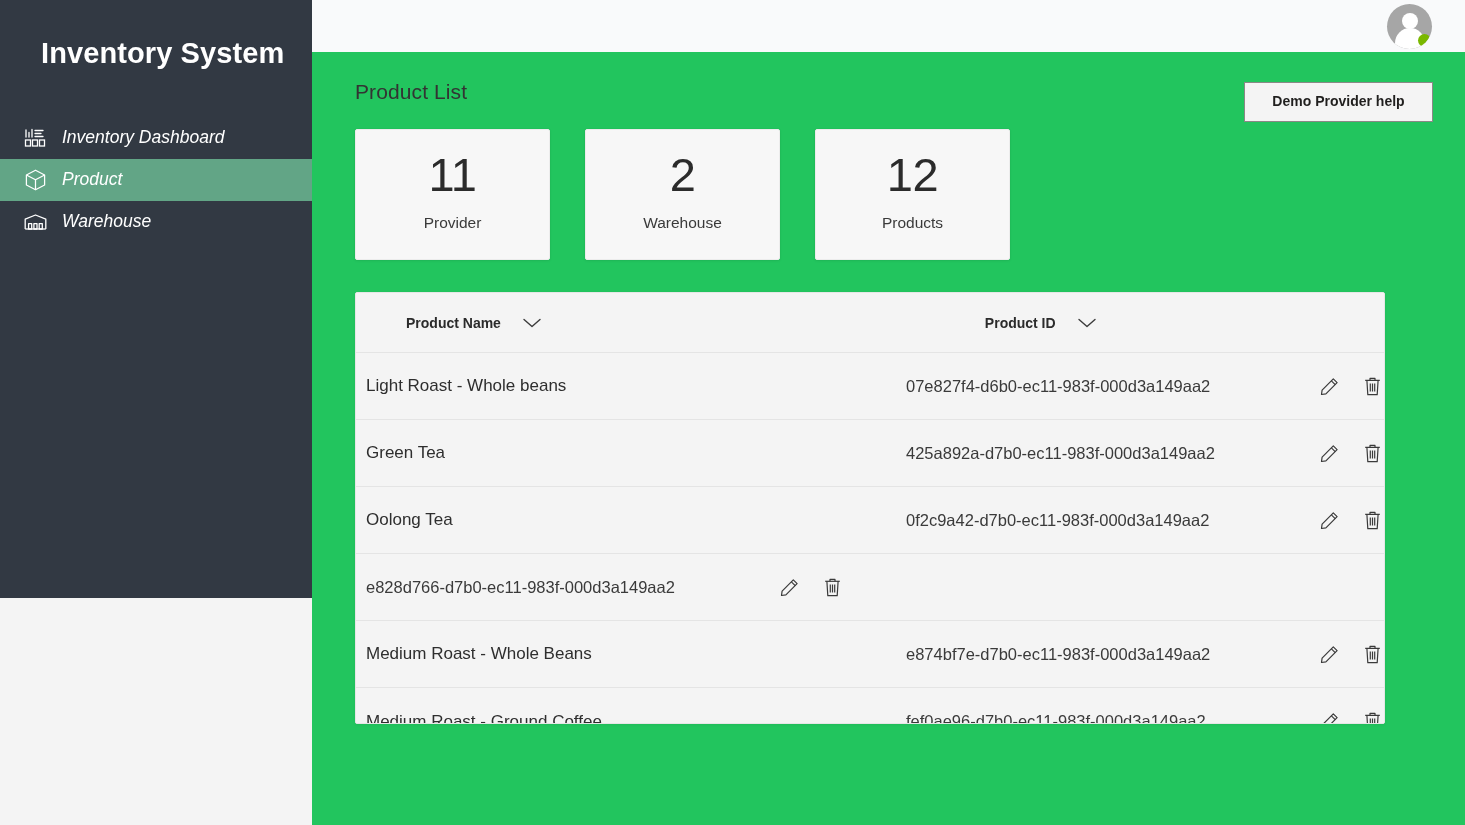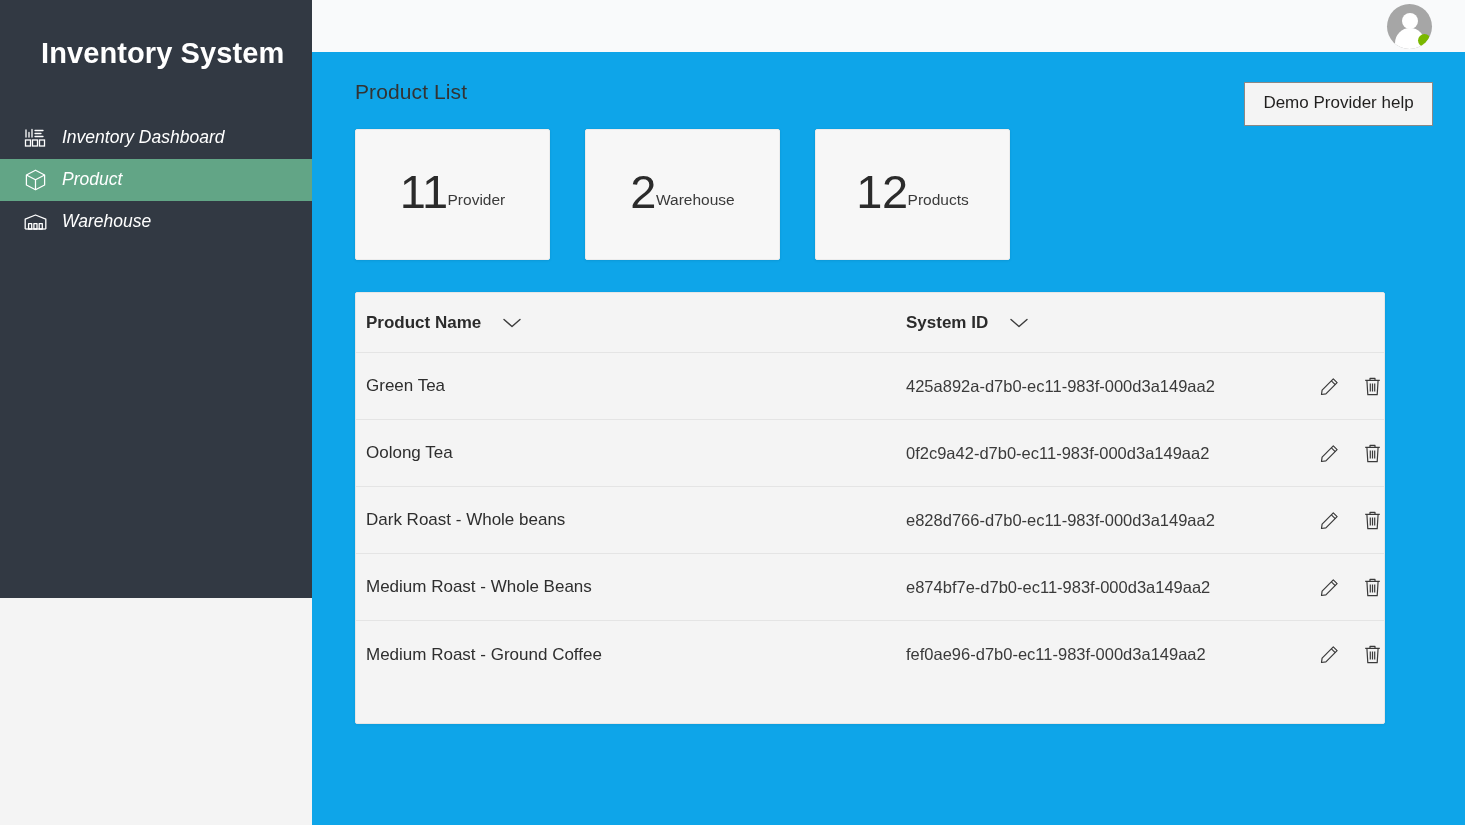--- a/index.html
+++ b/index.html
@@ -63,21 +63,21 @@
     justify-content: center;
   }
   .nav-icon svg { display: block; }
 
   .nav-label { line-height: 1; padding-bottom: 1px; font-style: italic; }
 
   
   .main {
     flex: 1 1 auto;
     height: 825px;
-    background: #0ea5e9;
+    background: #22c55e;
     position: relative;
     overflow: hidden;
   }
 
   .topbar {
     height: 52px;
     background: #f9fafb;
     display: flex;
     align-items: center;
     justify-content: flex-end;
@@ -132,43 +132,44 @@
 
   .help-btn {
     position: absolute;
     right: 32px;
     top: 30px;
     padding: 11px 16px 12px 16px;
     min-width: 189px;
     background: #f4f4f4;
     border: 1px solid #8a8886;
     color: #201f1e;
-    font-size: 17px;
+    font-size: 14px;
     font-family: "Liberation Sans", sans-serif;
     cursor: pointer;
     text-align: center;
     line-height: 1.1;
+    font-weight: bold;
   }
 
   
   .stats {
     display: flex;
     gap: 35px;
     margin-top: 25px;
   }
 
   .stat-card {
     width: 195px;
     height: 131px;
     background: #f7f7f7;
     border: 1px solid #ececec;
     border-radius: 2px;
     box-shadow: 0 1px 3px rgba(0,0,0,.07), 0 0 2px rgba(0,0,0,.05);
     display: flex;
-    flex-direction: row;
+    flex-direction: column;
     align-items: center;
     justify-content: center;
     padding-bottom: 6px;
   }
 
   .stat-value {
     font-size: 47px;
     color: #2b2b2b;
     font-weight: normal;
     line-height: 1;
@@ -198,25 +199,26 @@
     align-items: center;
     height: 60px;
     padding: 0 0 0 10px;
     background: #f4f4f4;
     border-bottom: 1px solid #e4e4e4;
   }
 
   .th {
     display: flex;
     align-items: center;
-    font-size: 17px;
+    font-size: 14px;
     font-weight: bold;
     color: #2b2b2b;
     cursor: pointer;
     user-select: none;
+    margin-left: 40px;
   }
   .th-name  { width: 540px; }
   .th-id    { width: 400px; }
 
   .chev {
     margin-left: 20px;
     display: inline-flex;
     align-items: center;
   }
 
@@ -351,132 +353,151 @@
         <div class="table-head">
           <div class="th th-name">
             <span>Product Name</span>
             <span class="chev">
               <svg width="22" height="13" viewBox="0 0 22 13" fill="none" stroke="#3c3c3c" stroke-width="1.4" stroke-linecap="round" stroke-linejoin="round">
                 <path d="M3 3.5 11 10.5 19 3.5"></path>
               </svg>
             </span>
           </div>
           <div class="th th-id">
-            <span>System ID</span>
+            <span>Product ID</span>
             <span class="chev">
               <svg width="22" height="13" viewBox="0 0 22 13" fill="none" stroke="#3c3c3c" stroke-width="1.4" stroke-linecap="round" stroke-linejoin="round">
                 <path d="M3 3.5 11 10.5 19 3.5"></path>
               </svg>
             </span>
           </div>
         </div>
 
-
         <div class="row">
-          <div class="cell-name">Green Tea</div>
-          <div class="cell-id">425a892a-d7b0-ec11-983f-000d3a149aa2</div>
+          <div class="cell-name">Light Roast - Whole beans</div>
+          <div class="cell-id">07e827f4-d6b0-ec11-983f-000d3a149aa2</div>
           <div class="cell-actions">
             <button class="icon-btn">
               <svg width="19" height="19" viewBox="0 0 19 19" fill="none" stroke="#3a3a3a" stroke-width="1.2" stroke-linejoin="round">
                 <path d="M13.3 1.9 17.1 5.7 5.9 16.9 1.5 17.5 2.1 13.1z"></path>
                 <path d="M11.4 3.8 15.2 7.6"></path>
               </svg>
             </button>
             <button class="icon-btn">
               <svg width="17" height="19" viewBox="0 0 17 19" fill="none" stroke="#3a3a3a" stroke-width="1.2" stroke-linejoin="round">
                 <path d="M1.2 3.3h14.6"></path>
                 <path d="M6 3.3V1.4h5V3.3"></path>
                 <path d="M2.9 3.3 3.8 17.6h9.4L14.1 3.3"></path>
                 <path d="M6.3 6.6v8M8.5 6.6v8M10.7 6.6v8"></path>
               </svg>
             </button>
           </div>
         </div>
 
         <div class="row">
-          <div class="cell-name">Oolong Tea</div>
-          <div class="cell-id">0f2c9a42-d7b0-ec11-983f-000d3a149aa2</div>
+          <div class="cell-name">Green Tea</div>
+          <div class="cell-id">425a892a-d7b0-ec11-983f-000d3a149aa2</div>
           <div class="cell-actions">
             <button class="icon-btn">
               <svg width="19" height="19" viewBox="0 0 19 19" fill="none" stroke="#3a3a3a" stroke-width="1.2" stroke-linejoin="round">
                 <path d="M13.3 1.9 17.1 5.7 5.9 16.9 1.5 17.5 2.1 13.1z"></path>
                 <path d="M11.4 3.8 15.2 7.6"></path>
               </svg>
             </button>
             <button class="icon-btn">
               <svg width="17" height="19" viewBox="0 0 17 19" fill="none" stroke="#3a3a3a" stroke-width="1.2" stroke-linejoin="round">
                 <path d="M1.2 3.3h14.6"></path>
                 <path d="M6 3.3V1.4h5V3.3"></path>
                 <path d="M2.9 3.3 3.8 17.6h9.4L14.1 3.3"></path>
                 <path d="M6.3 6.6v8M8.5 6.6v8M10.7 6.6v8"></path>
               </svg>
             </button>
           </div>
         </div>
 
         <div class="row">
-          <div class="cell-name">Dark Roast - Whole beans</div>
-          <div class="cell-id">e828d766-d7b0-ec11-983f-000d3a149aa2</div>
+          <div class="cell-name">Oolong Tea</div>
+          <div class="cell-id">0f2c9a42-d7b0-ec11-983f-000d3a149aa2</div>
           <div class="cell-actions">
             <button class="icon-btn">
               <svg width="19" height="19" viewBox="0 0 19 19" fill="none" stroke="#3a3a3a" stroke-width="1.2" stroke-linejoin="round">
                 <path d="M13.3 1.9 17.1 5.7 5.9 16.9 1.5 17.5 2.1 13.1z"></path>
                 <path d="M11.4 3.8 15.2 7.6"></path>
               </svg>
             </button>
             <button class="icon-btn">
               <svg width="17" height="19" viewBox="0 0 17 19" fill="none" stroke="#3a3a3a" stroke-width="1.2" stroke-linejoin="round">
                 <path d="M1.2 3.3h14.6"></path>
                 <path d="M6 3.3V1.4h5V3.3"></path>
                 <path d="M2.9 3.3 3.8 17.6h9.4L14.1 3.3"></path>
                 <path d="M6.3 6.6v8M8.5 6.6v8M10.7 6.6v8"></path>
               </svg>
             </button>
           </div>
         </div>
 
         <div class="row">
-          <div class="cell-name">Medium Roast - Whole Beans</div>
-          <div class="cell-id">e874bf7e-d7b0-ec11-983f-000d3a149aa2</div>
+          <div class="cell-id">e828d766-d7b0-ec11-983f-000d3a149aa2</div>
           <div class="cell-actions">
             <button class="icon-btn">
               <svg width="19" height="19" viewBox="0 0 19 19" fill="none" stroke="#3a3a3a" stroke-width="1.2" stroke-linejoin="round">
                 <path d="M13.3 1.9 17.1 5.7 5.9 16.9 1.5 17.5 2.1 13.1z"></path>
                 <path d="M11.4 3.8 15.2 7.6"></path>
               </svg>
             </button>
             <button class="icon-btn">
               <svg width="17" height="19" viewBox="0 0 17 19" fill="none" stroke="#3a3a3a" stroke-width="1.2" stroke-linejoin="round">
                 <path d="M1.2 3.3h14.6"></path>
                 <path d="M6 3.3V1.4h5V3.3"></path>
                 <path d="M2.9 3.3 3.8 17.6h9.4L14.1 3.3"></path>
                 <path d="M6.3 6.6v8M8.5 6.6v8M10.7 6.6v8"></path>
               </svg>
             </button>
           </div>
         </div>
 
         <div class="row">
-          <div class="cell-name">Medium Roast - Ground Coffee</div>
-          <div class="cell-id">fef0ae96-d7b0-ec11-983f-000d3a149aa2</div>
+          <div class="cell-name">Medium Roast - Whole Beans</div>
+          <div class="cell-id">e874bf7e-d7b0-ec11-983f-000d3a149aa2</div>
           <div class="cell-actions">
             <button class="icon-btn">
               <svg width="19" height="19" viewBox="0 0 19 19" fill="none" stroke="#3a3a3a" stroke-width="1.2" stroke-linejoin="round">
                 <path d="M13.3 1.9 17.1 5.7 5.9 16.9 1.5 17.5 2.1 13.1z"></path>
                 <path d="M11.4 3.8 15.2 7.6"></path>
               </svg>
             </button>
             <button class="icon-btn">
               <svg width="17" height="19" viewBox="0 0 17 19" fill="none" stroke="#3a3a3a" stroke-width="1.2" stroke-linejoin="round">
                 <path d="M1.2 3.3h14.6"></path>
                 <path d="M6 3.3V1.4h5V3.3"></path>
                 <path d="M2.9 3.3 3.8 17.6h9.4L14.1 3.3"></path>
                 <path d="M6.3 6.6v8M8.5 6.6v8M10.7 6.6v8"></path>
               </svg>
             </button>
           </div>
         </div>
 
+        <div class="row">
+          <div class="cell-name">Medium Roast - Ground Coffee</div>
+          <div class="cell-id">fef0ae96-d7b0-ec11-983f-000d3a149aa2</div>
+          <div class="cell-actions">
+            <button class="icon-btn">
+              <svg width="19" height="19" viewBox="0 0 19 19" fill="none" stroke="#3a3a3a" stroke-width="1.2" stroke-linejoin="round">
+                <path d="M13.3 1.9 17.1 5.7 5.9 16.9 1.5 17.5 2.1 13.1z"></path>
+                <path d="M11.4 3.8 15.2 7.6"></path>
+              </svg>
+            </button>
+            <button class="icon-btn">
+              <svg width="17" height="19" viewBox="0 0 17 19" fill="none" stroke="#3a3a3a" stroke-width="1.2" stroke-linejoin="round">
+                <path d="M1.2 3.3h14.6"></path>
+                <path d="M6 3.3V1.4h5V3.3"></path>
+                <path d="M2.9 3.3 3.8 17.6h9.4L14.1 3.3"></path>
+                <path d="M6.3 6.6v8M8.5 6.6v8M10.7 6.6v8"></path>
+              </svg>
+            </button>
+          </div>
+        </div>
+
       </div>
 
     </div>
   </main>
 </div>
 
 </body></html>

